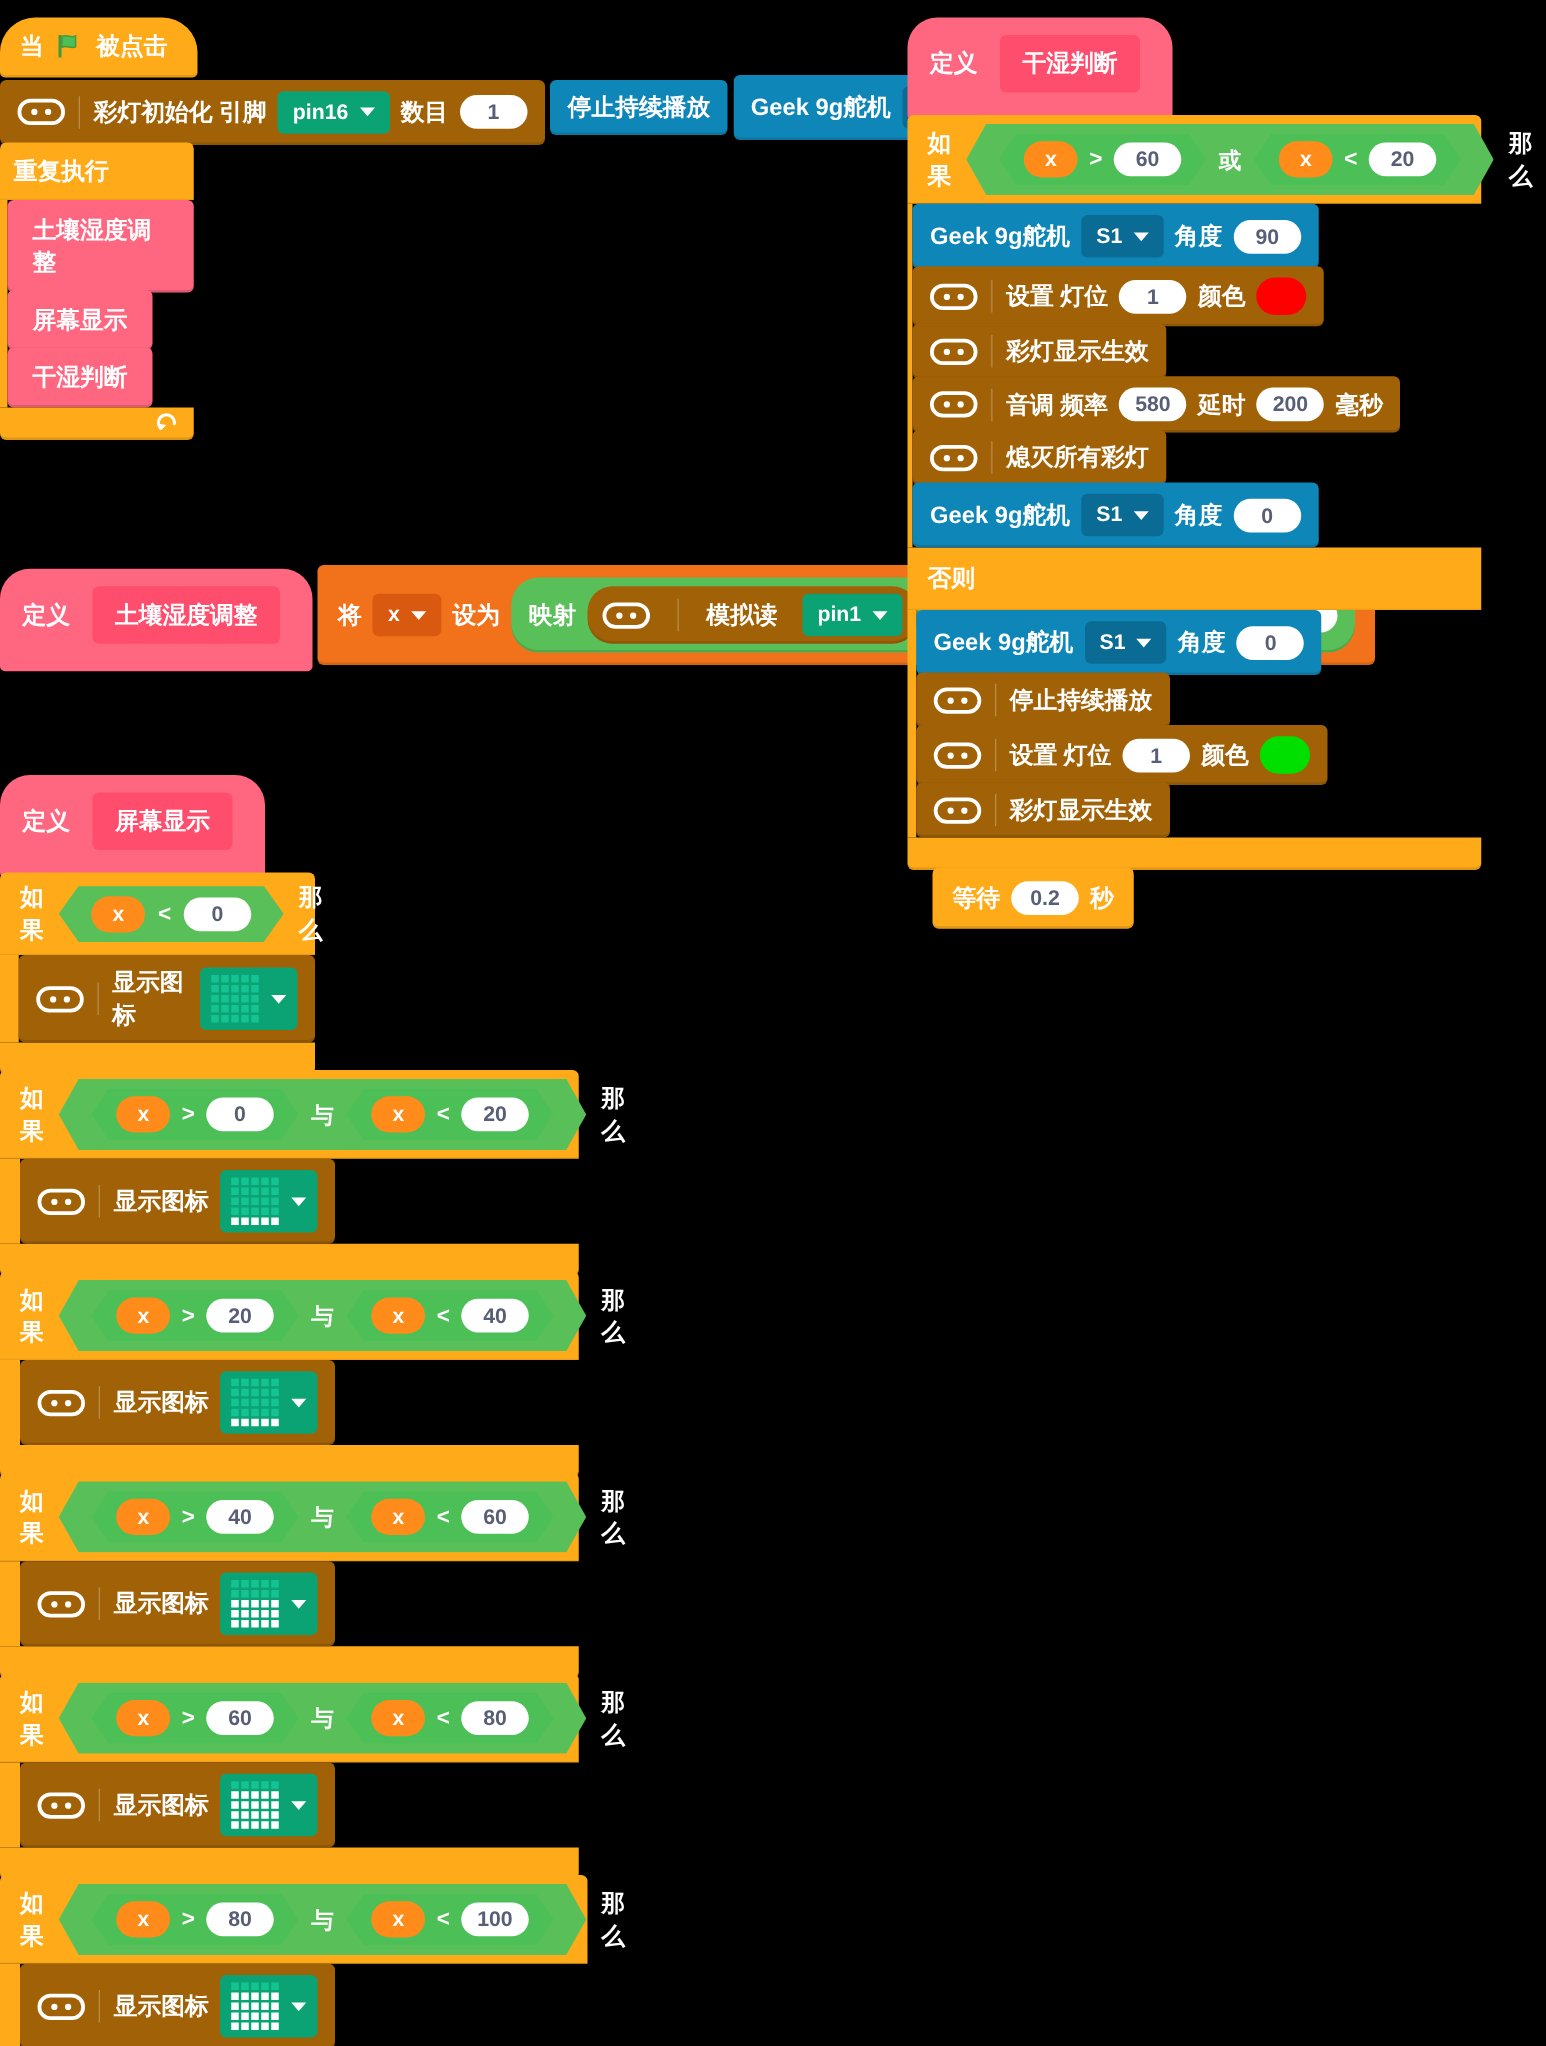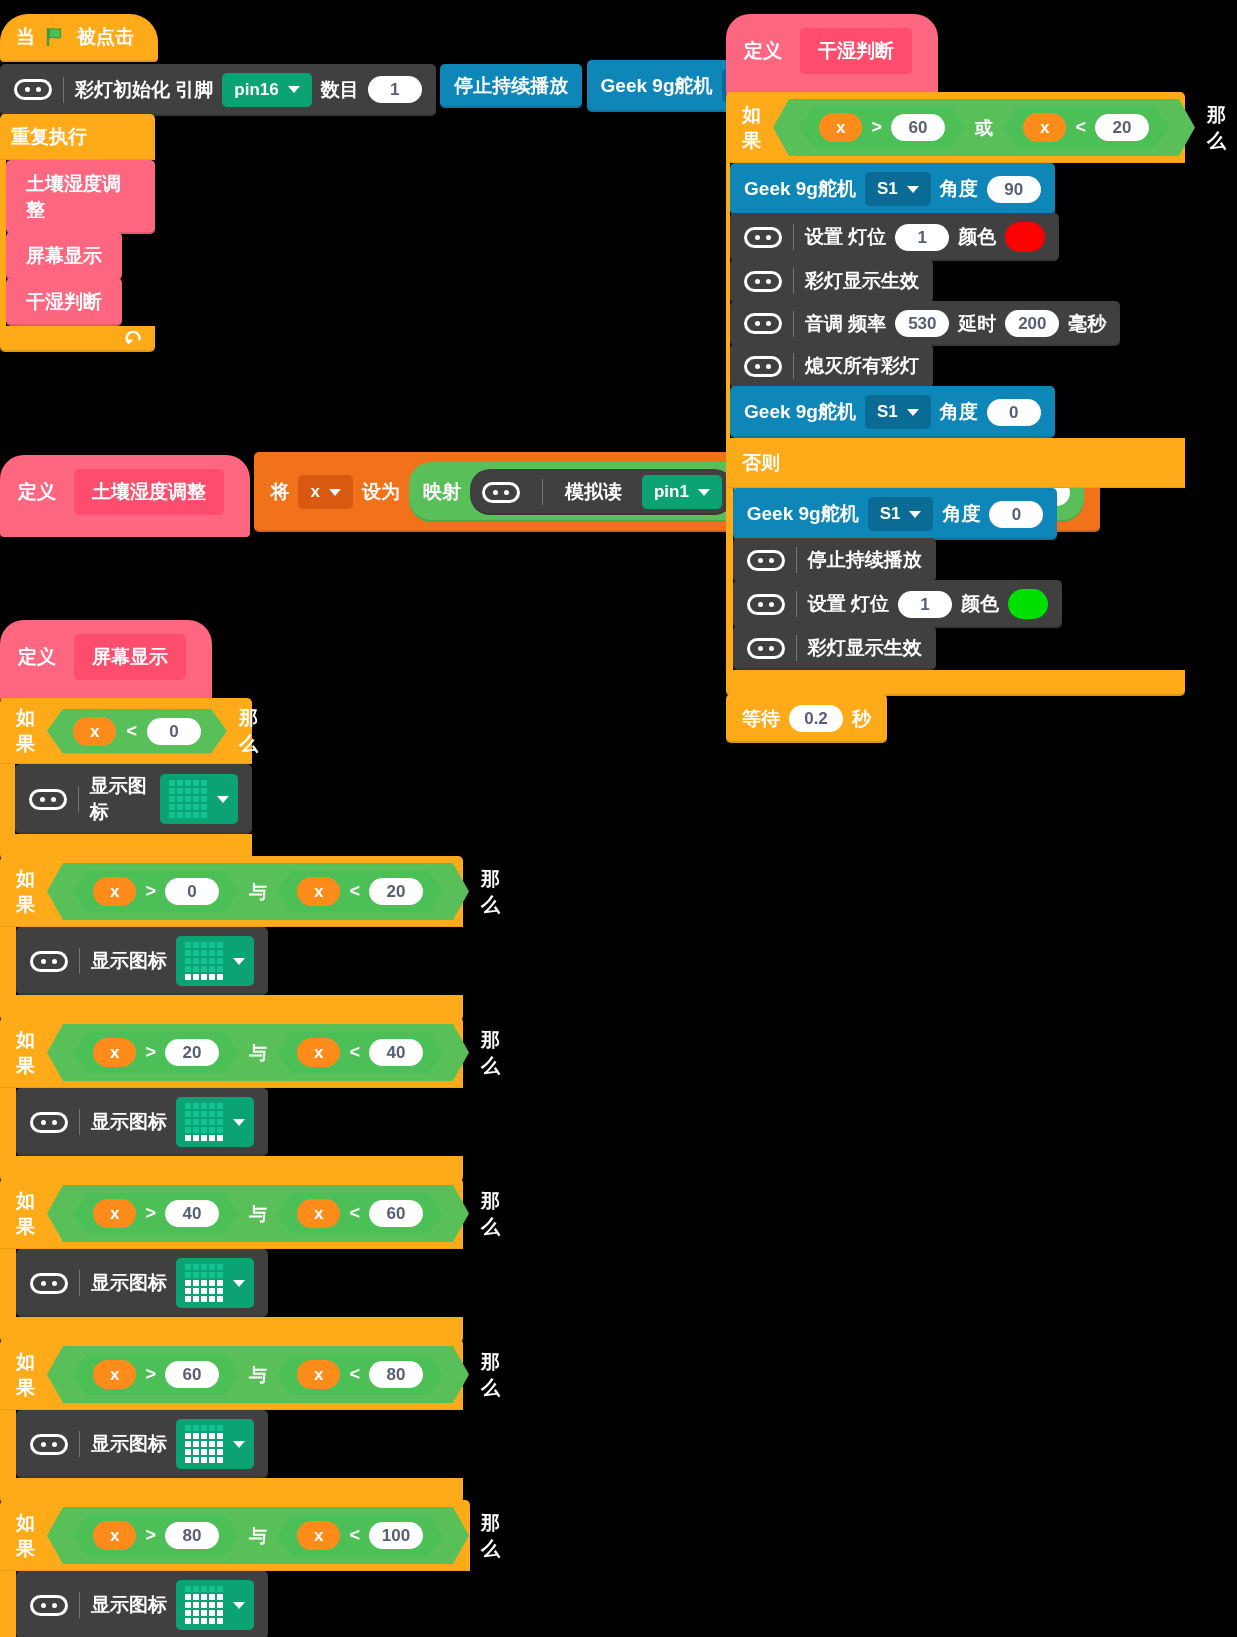--- a/index.html
+++ b/index.html
@@ -14,21 +14,21 @@
     background:#ffab19;border-radius:28px 28px 4px 4px;
     color:#fff;font-weight:bold;font-size:19px;
     padding:10px 22px 12px 16px;display:flex;align-items:center;gap:10px;
     box-shadow:inset 0 -2px 0 rgba(0,0,0,.10);
   }
 
   .blk{display:inline-flex;align-items:center;gap:9px;
        color:#fff;font-weight:bold;font-size:19px;
        border-radius:5px;padding:9px 14px;position:relative;
        box-shadow:inset 0 -2px 0 rgba(0,0,0,.12);}
-  .blk.green{background:#404040;}
+  .blk.green{background:#a16207;}
   .blk.blue{background:#0e86b8;}
   .blk.pink{background:#ff6680;}
   .blk.orange{background:#ffab19;}
   .blk.darkorange{background:#f1721a;}
 
   .robo{width:38px;height:21px;border:3.5px solid #fff;border-radius:11px;
         display:inline-flex;align-items:center;justify-content:center;gap:6px;
         flex:0 0 auto;box-sizing:border-box;}
   .robo i{width:5px;height:5px;background:#fff;border-radius:50%;display:block;}
   .sep{width:1px;height:26px;background:rgba(255,255,255,.28);margin:0 2px;}
@@ -631,21 +631,21 @@
           <span class="sep"></span>
           <span>彩灯显示生效</span>
         </div>
         <div class="blk green" style="margin-top:-2px;">
           <span class="robo">
               <i></i>
               <i></i>
             </span>
           <span class="sep"></span>
           <span>音调 频率</span>
-          <span class="oval">530</span>
+          <span class="oval">580</span>
           <span>延时</span>
           <span class="oval">200</span>
           <span>毫秒</span>
         </div>
         <div class="blk green" style="margin-top:-2px;">
           <span class="robo">
               <i></i>
               <i></i>
             </span>
           <span class="sep"></span>
@@ -705,18 +705,18 @@
             </span>
           <span class="sep"></span>
           <span>彩灯显示生效</span>
         </div>
       </div>
     </div>
 
     <div class="cbot"></div>
   </div>
 
-  <div class="blk orange" style="margin-top:-2px;padding:11px 16px;">
+  <div class="blk orange" style="margin-top:-2px;padding:11px 16px;margin-left:20px;">
     <span>等待</span>
     <span class="oval">0.2</span>
     <span>秒</span>
   </div>
 </div>
 
 </body></html>

